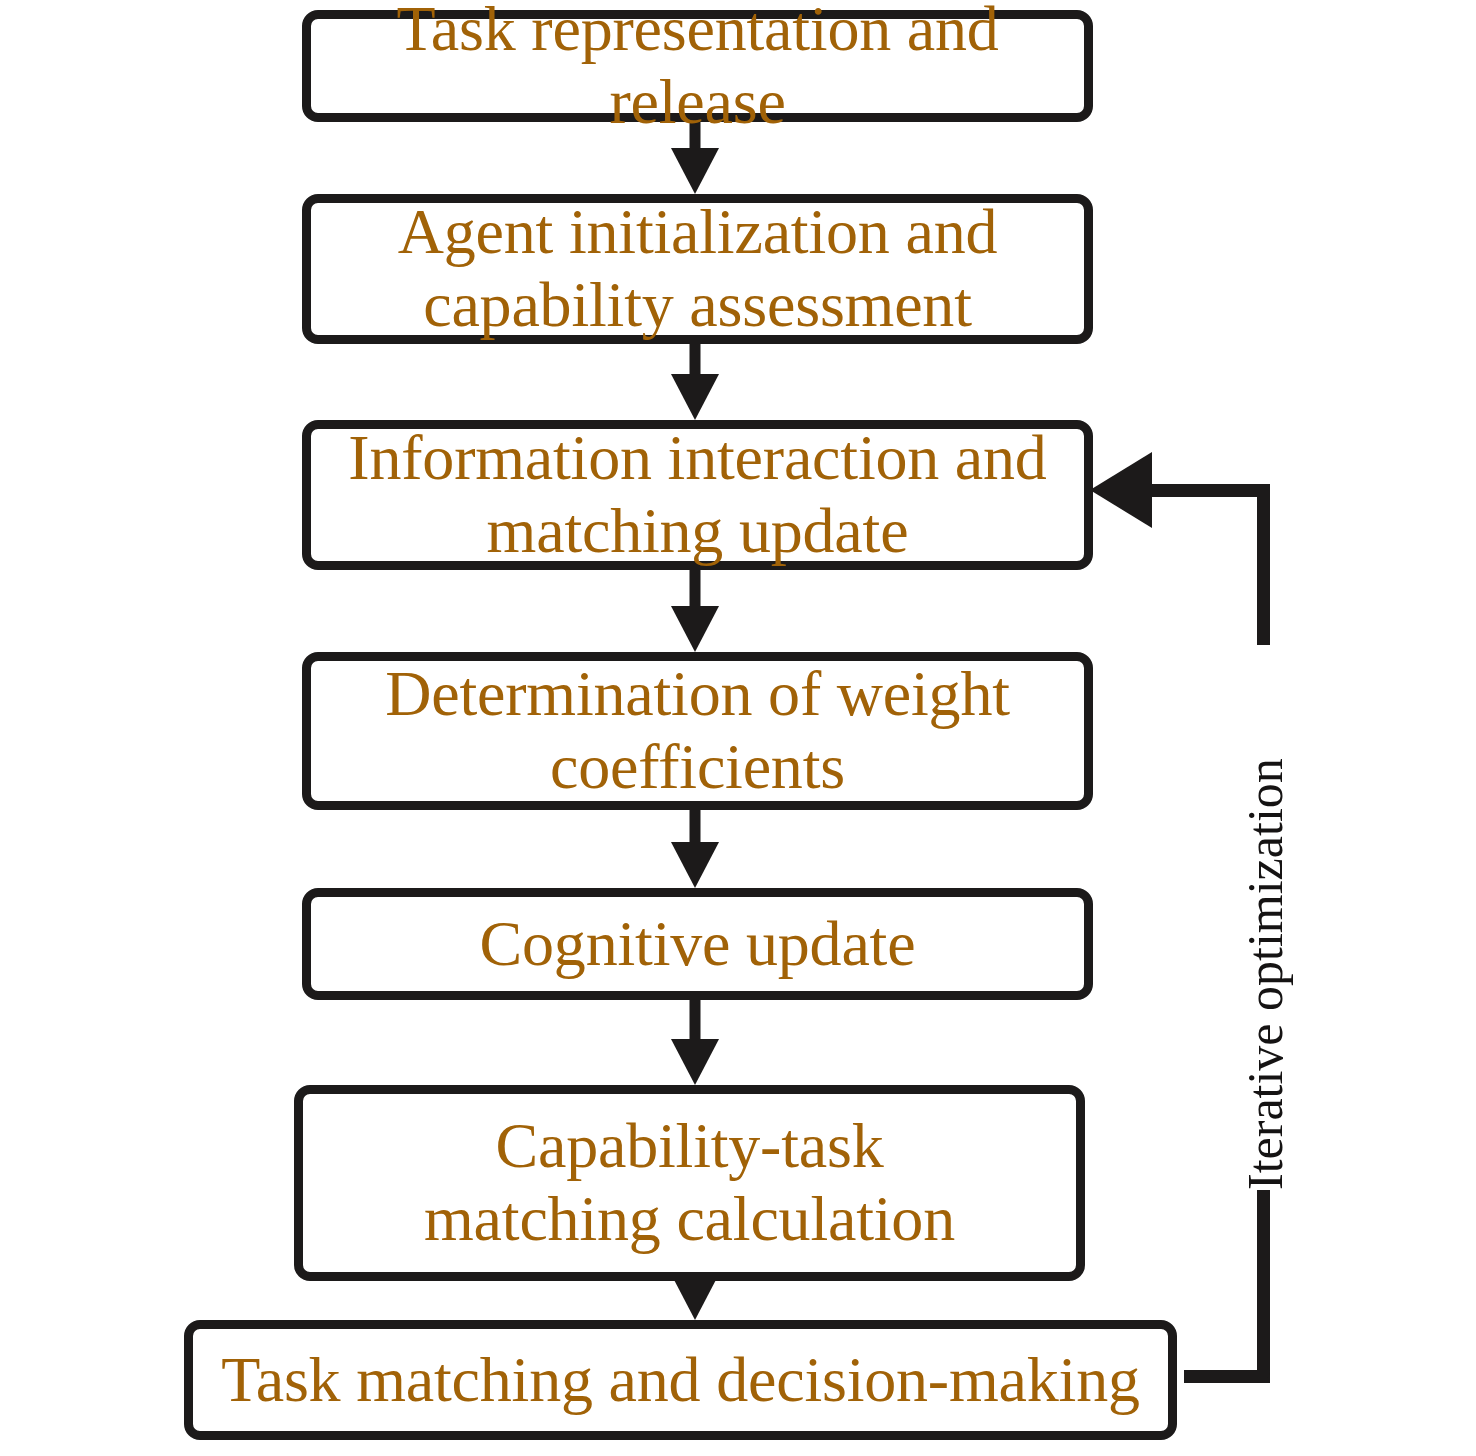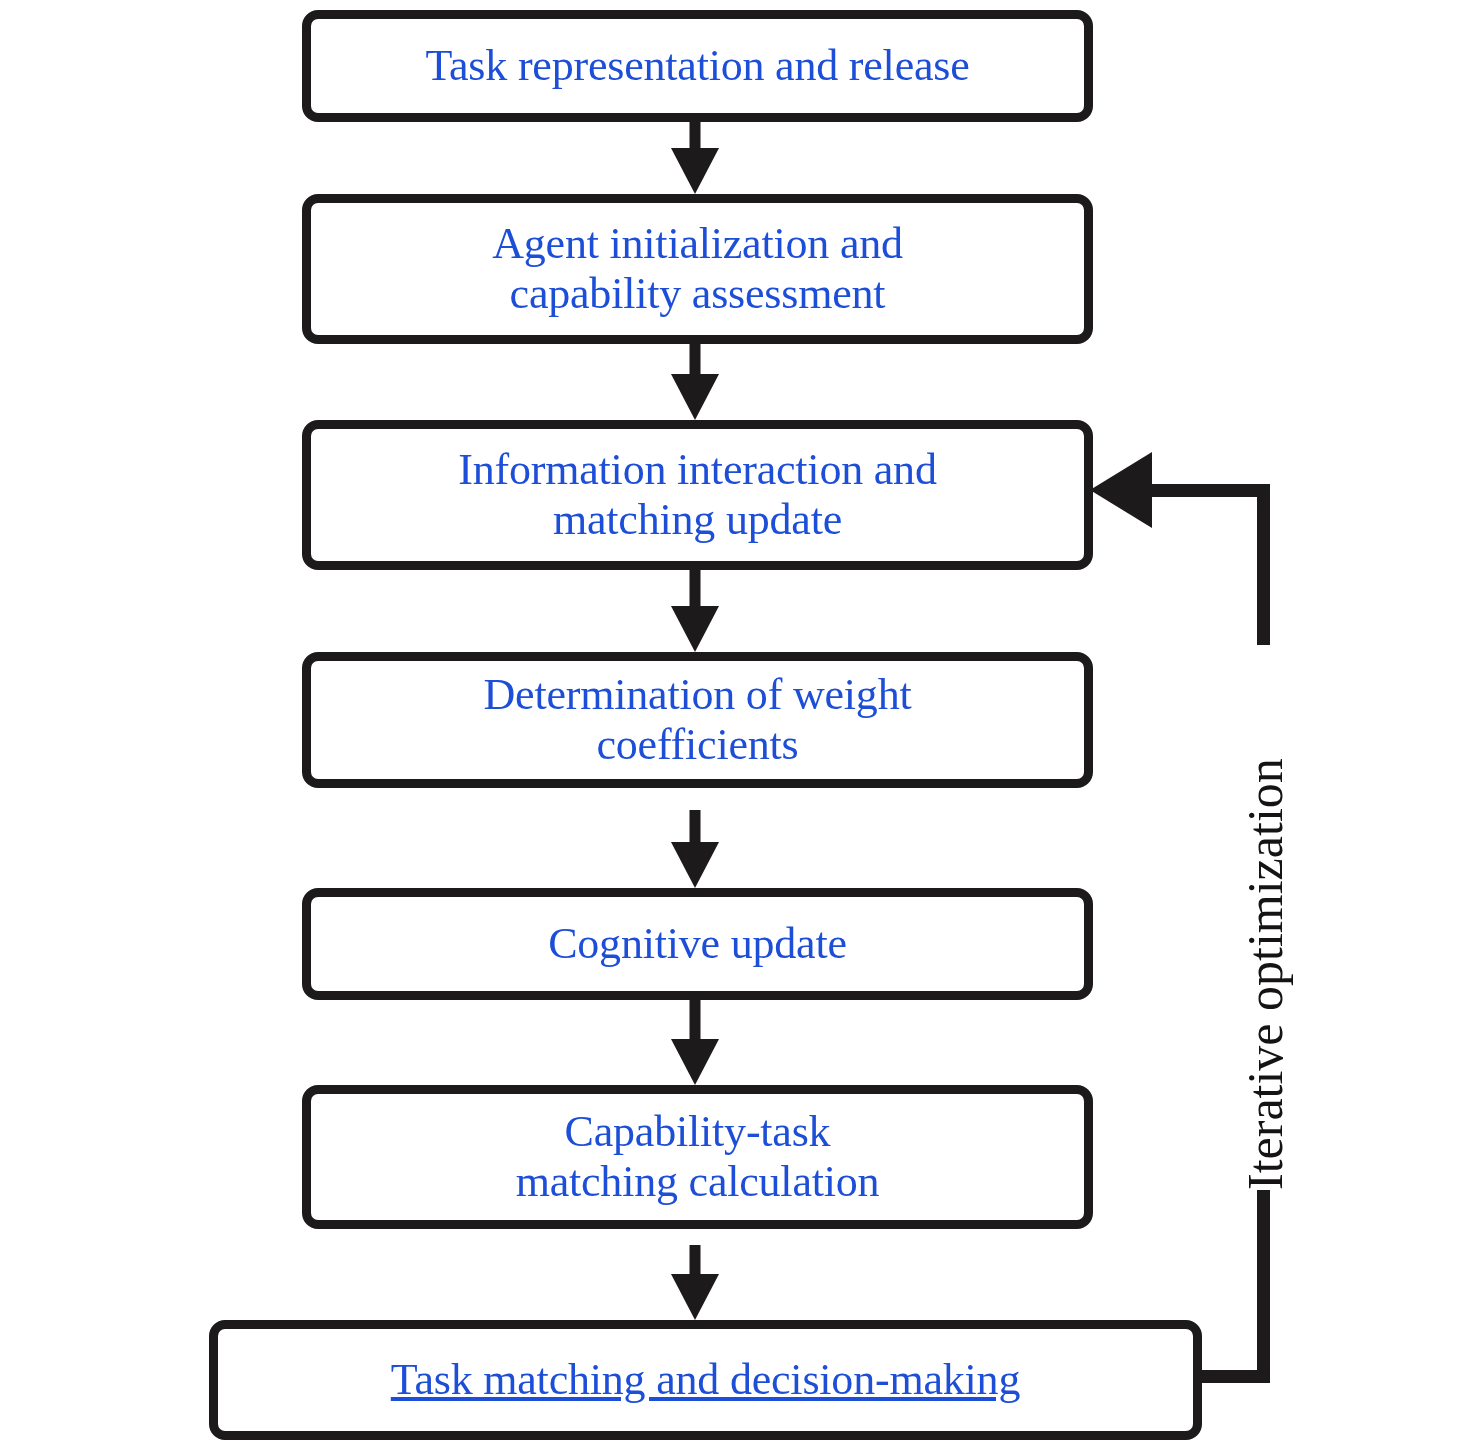--- a/index.html
+++ b/index.html
@@ -21,22 +21,22 @@
   .node {
     position: absolute;
     box-sizing: border-box;
     background: #ffffff;
     border: 9px solid #1c1a1a;
     border-radius: 16px;
     display: flex;
     align-items: center;
     justify-content: center;
     text-align: center;
-    color: #1d4ed8;
-    font-size: 44px;
+    color: #a16207;
+    font-size: 64px;
     line-height: 1.14;
     letter-spacing: -0.2px;
     z-index: 3;
   }
   .node span {
     display: block;
     padding: 0 14px;
     white-space: pre-line;
   }
 
@@ -124,50 +124,50 @@
   <div class="node" style="left:302px; top:420px; width:791px; height:150px;">
     <span>Information interaction and
 matching update</span>
   </div>
 
   <div class="arrow" style="left:672px; top:570px; width:46px; height:82px;">
     <div class="shaft" style="height:40px;"></div>
     <div class="head"></div>
   </div>
 
-  <div class="node" style="left:302px; top:652px; width:791px; height:136px;">
+  <div class="node" style="left:302px; top:652px; width:791px; height:158px;">
     <span>Determination of weight
 coefficients</span>
   </div>
 
   <div class="arrow" style="left:672px; top:810px; width:46px; height:78px;">
     <div class="shaft" style="height:36px;"></div>
     <div class="head"></div>
   </div>
 
   <div class="node" style="left:302px; top:888px; width:791px; height:112px;">
     <span>Cognitive update</span>
   </div>
 
   <div class="arrow" style="left:672px; top:1000px; width:46px; height:85px;">
     <div class="shaft" style="height:43px;"></div>
     <div class="head"></div>
   </div>
 
-  <div class="node" style="left:302px; top:1085px; width:791px; height:144px;">
+  <div class="node" style="left:294px; top:1085px; width:791px; height:196px;">
     <span>Capability-task
 matching calculation</span>
   </div>
 
   <div class="arrow" style="left:672px; top:1245px; width:46px; height:75px;">
     <div class="shaft" style="height:33px;"></div>
     <div class="head"></div>
   </div>
 
-  <div class="node" style="left:209px; top:1320px; width:993px; height:120px;text-decoration:underline;">
+  <div class="node" style="left:184px; top:1320px; width:993px; height:120px;">
     <span>Task matching and decision-making</span>
   </div>
 
   <div class="seg" style="left:1184px; top:1370px; width:86px; height:13px;"></div>
 
   <div class="seg round-br" style="left:1257px; top:1190px; width:13px; height:193px;"></div>
 
   <div class="seg" style="left:1257px; top:497px; width:13px; height:148px;"></div>
 
   <div class="seg round-tr" style="left:1257px; top:484px; width:13px; height:26px;"></div>

